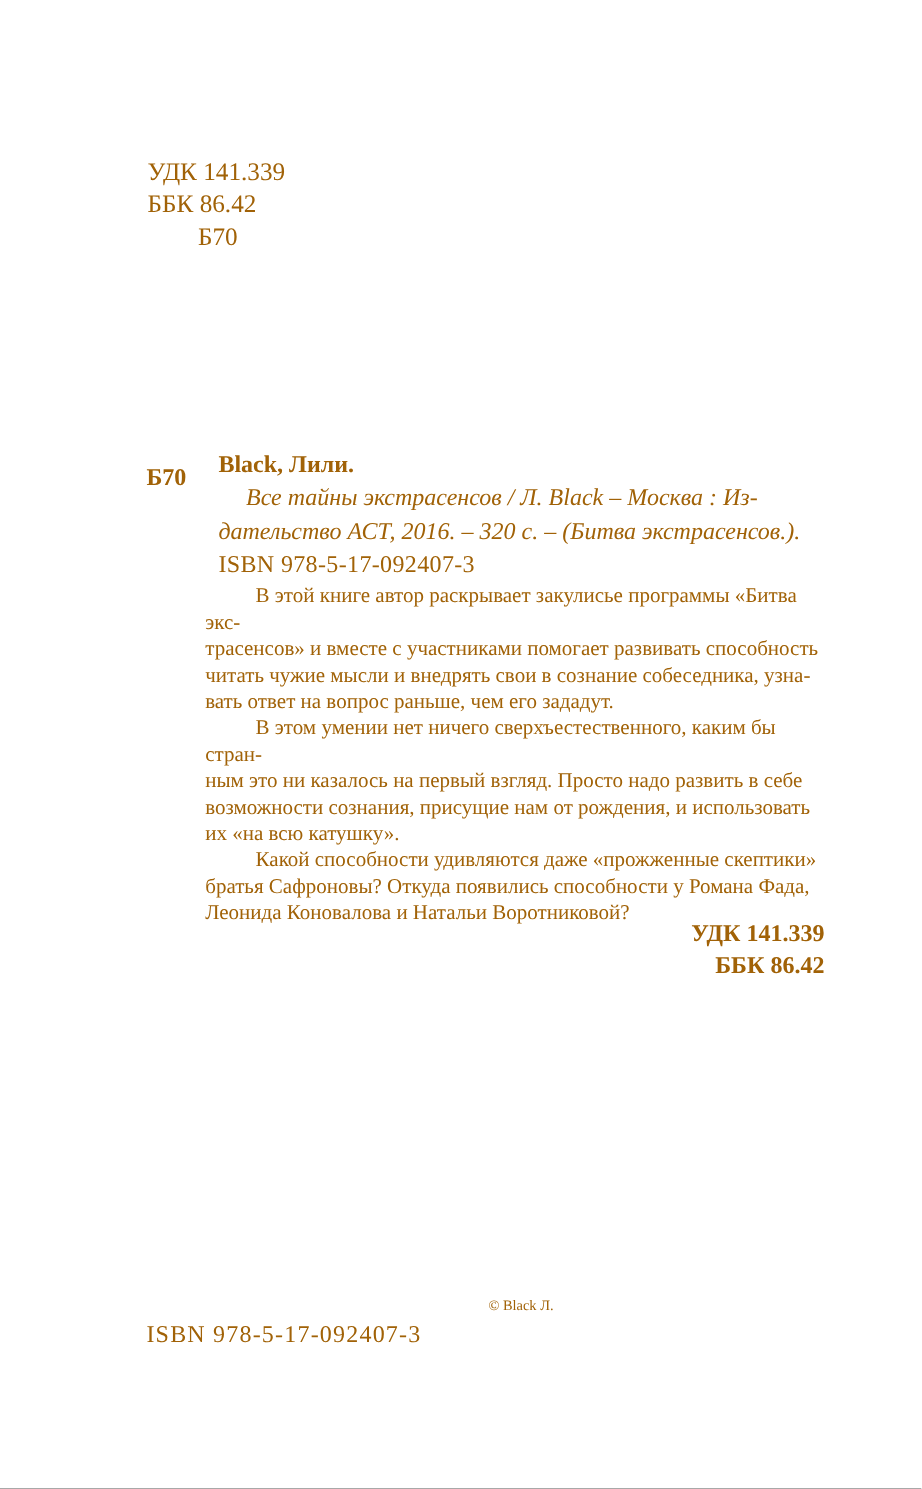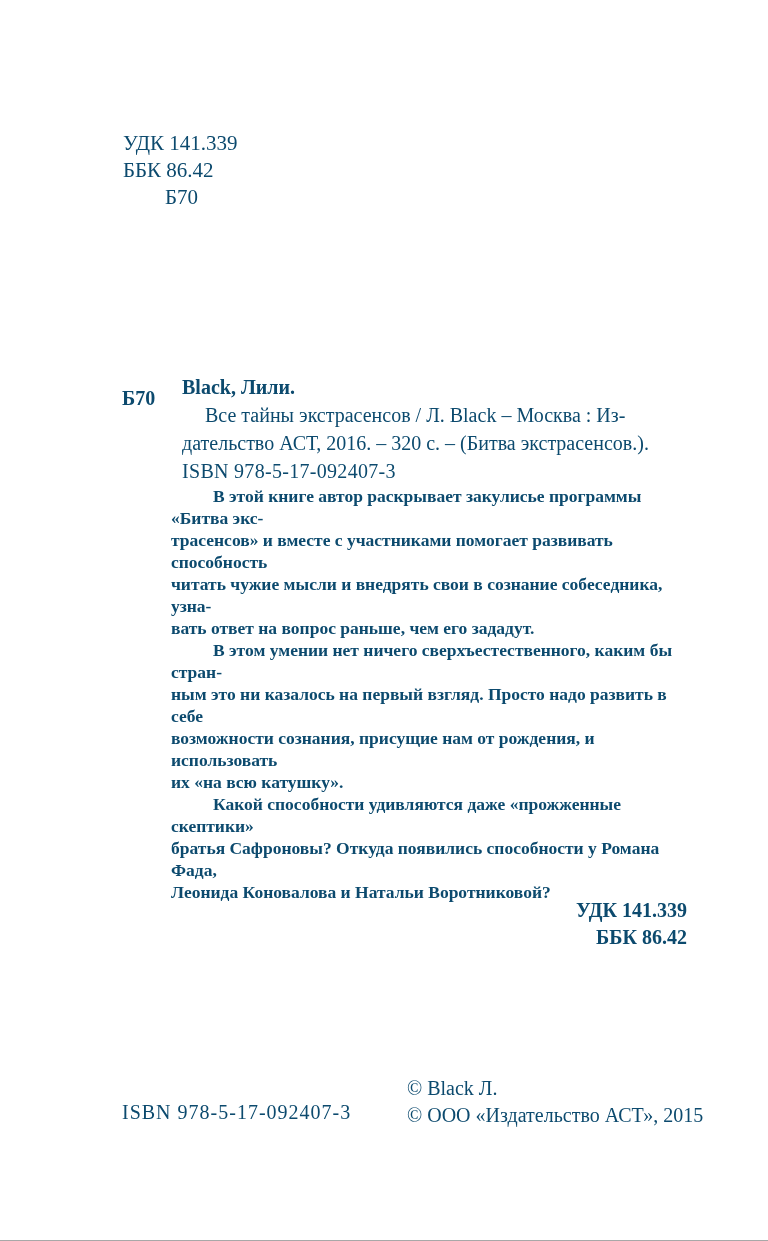--- a/index.html
+++ b/index.html
@@ -7,21 +7,21 @@
     padding: 0;
     background: #ffffff;
   }
   .page {
     position: relative;
     width: 768px;
     height: 1241px;
     background: #ffffff;
     overflow: hidden;
     font-family: "Liberation Serif", "DejaVu Serif", serif;
-    color: #0c4a6e;
+    color: #a16207;
     border-bottom: 1px solid #a8a8a8;
     box-sizing: border-box;
   }
 
   
   .codes-top {
     position: absolute;
     left: 123px;
     top: 130px;
     font-size: 21px;
@@ -53,31 +53,31 @@
     font-size: 20px;
     line-height: 28px;
     margin-top: 17px;
   }
   .author-heading {
     font-weight: 700;
   }
   .biblio-entry {
     white-space: pre-line;
     text-indent: 23px;
+    font-style: italic;
   }
   .isbn-line {
     letter-spacing: 0.3px;
   }
   .annotation {
     margin-left: -11px;
     width: 516px;
     font-size: 17.5px;
     line-height: 22px;
     text-align: left;
-    font-weight: bold;
   }
   .annotation p {
     margin: 0;
     white-space: pre-line;
     text-indent: 42px;
   }
   .codes-right {
     margin-left: -11px;
     margin-top: -6px;
     width: 516px;
@@ -93,21 +93,21 @@
     left: 122px;
     top: 1099px;
     font-size: 20px;
     line-height: 27px;
     letter-spacing: 1px;
   }
   .footer-copyright {
     position: absolute;
     left: 407px;
     top: 1075px;
-    font-size: 20px;
+    font-size: 12px;
     line-height: 27px;
   }
 </style>
 </head>
 <body>
 
 <div class="page">
 
   <div class="codes-top">
     <div>УДК 141.339</div>
@@ -138,16 +138,15 @@
       <div class="codes-right">
         <div>УДК 141.339</div>
         <div>ББК 86.42</div>
       </div>
     </div>
   </div>
 
   <div class="footer-isbn">ISBN 978-5-17-092407-3</div>
   <div class="footer-copyright">
     <div>© Black Л.</div>
-    <div>© ООО «Издательство АСТ», 2015</div>
   </div>
 
 </div>
 
 </body></html>

